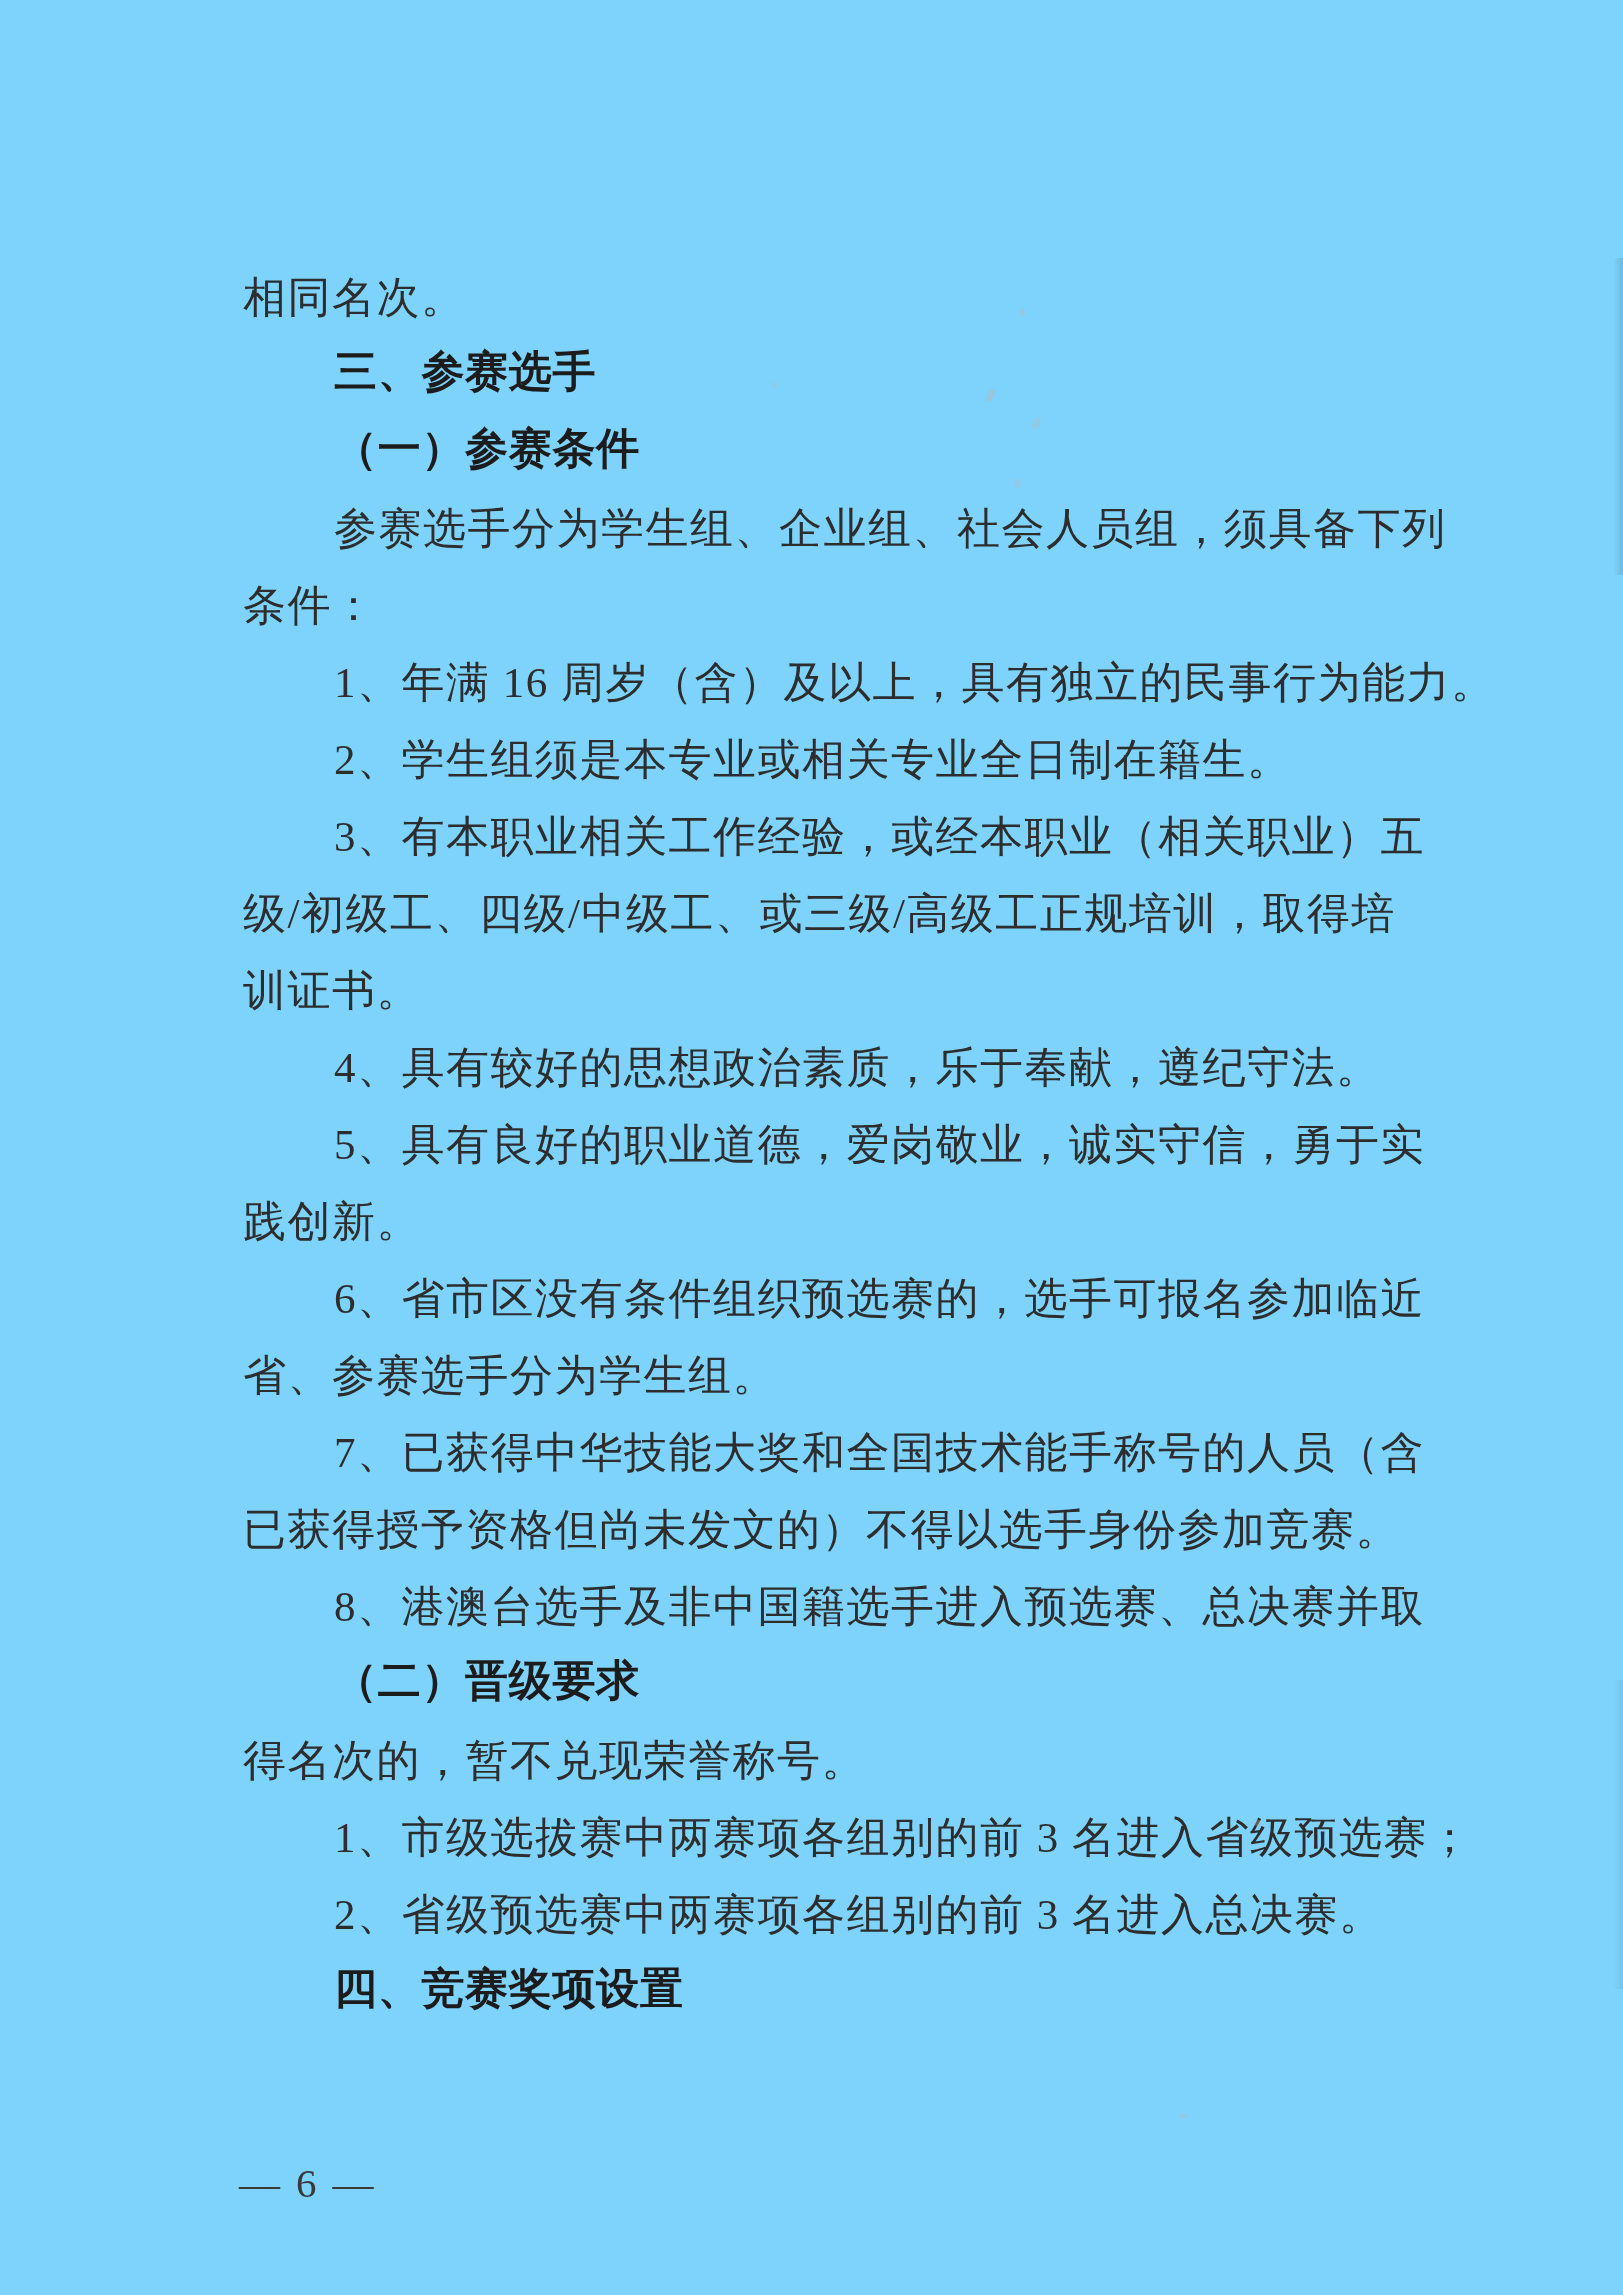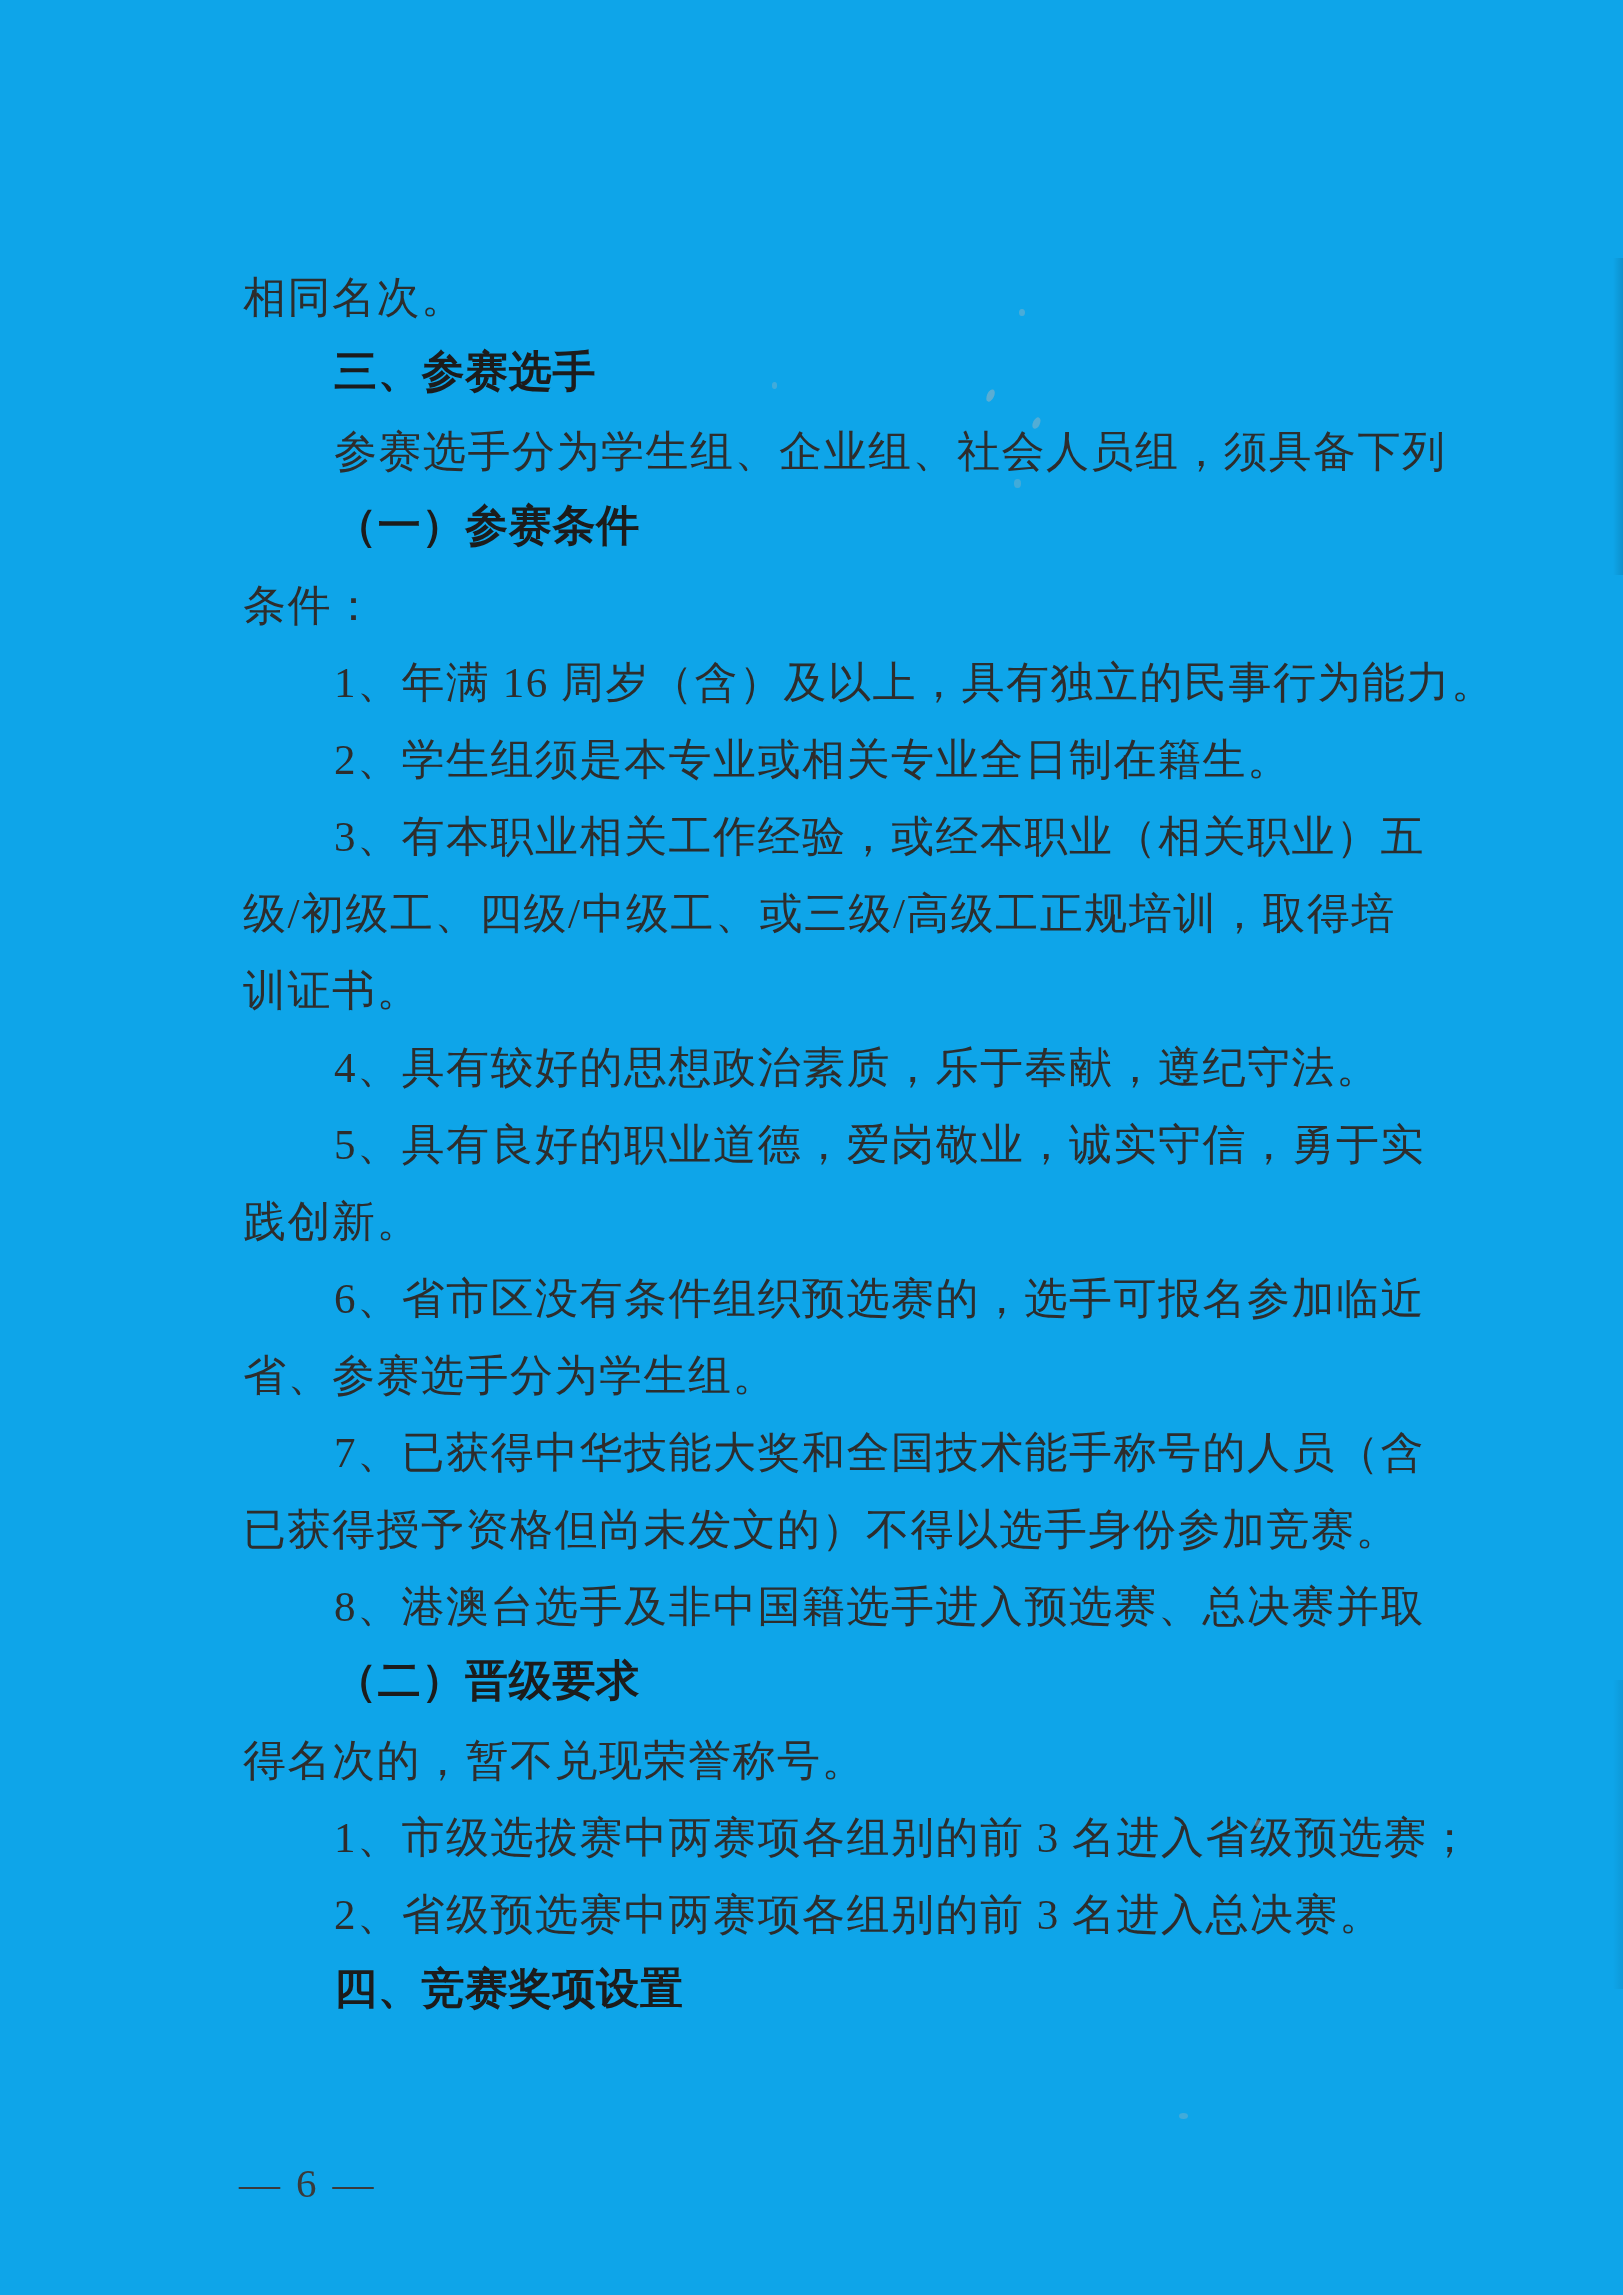--- a/index.html
+++ b/index.html
@@ -11,21 +11,21 @@
     height: 2295px;
     background: #f5f5f5;
     position: relative;
     font-family: "Liberation Serif", "DejaVu Serif", serif;
   }
   .page {
     position: absolute;
     left: 0; top: 0;
     width: 1624px;
     height: 2295px;
-    background: #0ea5e9;
+    background: #7dd3fc;
     overflow: hidden;
   }
   .content {
     position: absolute;
     left: 243px;
     top: 259px;
     width: 1289px;
   }
   .line {
     height: 77px;
@@ -78,22 +78,22 @@
   .b2 { left: 1613px; top: 1680px; height: 309px; opacity: .6; }
 </style>
 </head>
 <body>
 
 <div class="page">
 
   <div class="content" id="doc-content">
       <div class="line body indent-none">相同名次。</div>
       <div class="line heading indent-para">三、参赛选手</div>
+      <div class="line heading indent-para">（一）参赛条件</div>
       <div class="line body indent-para">参赛选手分为学生组、企业组、社会人员组，须具备下列</div>
-      <div class="line heading indent-para">（一）参赛条件</div>
       <div class="line body indent-none">条件：</div>
       <div class="line body indent-para">1、年满 16 周岁（含）及以上，具有独立的民事行为能力。</div>
       <div class="line body indent-para">2、学生组须是本专业或相关专业全日制在籍生。</div>
       <div class="line body indent-para">3、有本职业相关工作经验，或经本职业（相关职业）五</div>
       <div class="line body indent-none">级/初级工、四级/中级工、或三级/高级工正规培训，取得培</div>
       <div class="line body indent-none">训证书。</div>
       <div class="line body indent-para">4、具有较好的思想政治素质，乐于奉献，遵纪守法。</div>
       <div class="line body indent-para">5、具有良好的职业道德，爱岗敬业，诚实守信，勇于实</div>
       <div class="line body indent-none">践创新。</div>
       <div class="line body indent-para">6、省市区没有条件组织预选赛的，选手可报名参加临近</div>

